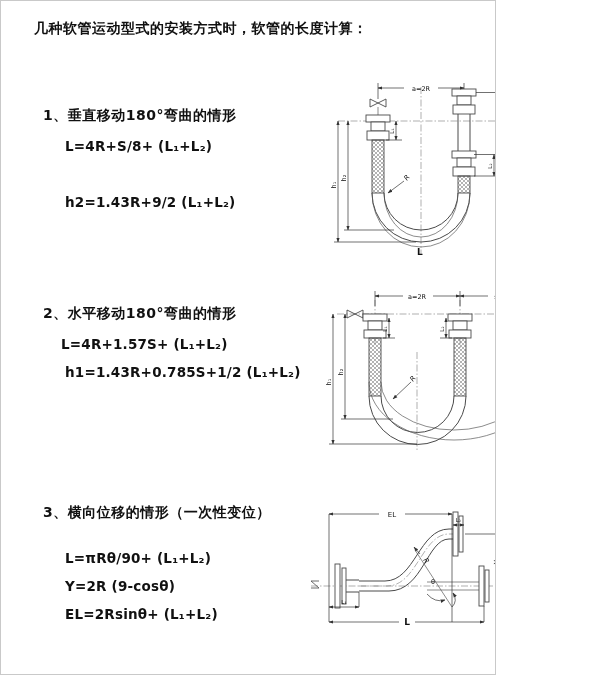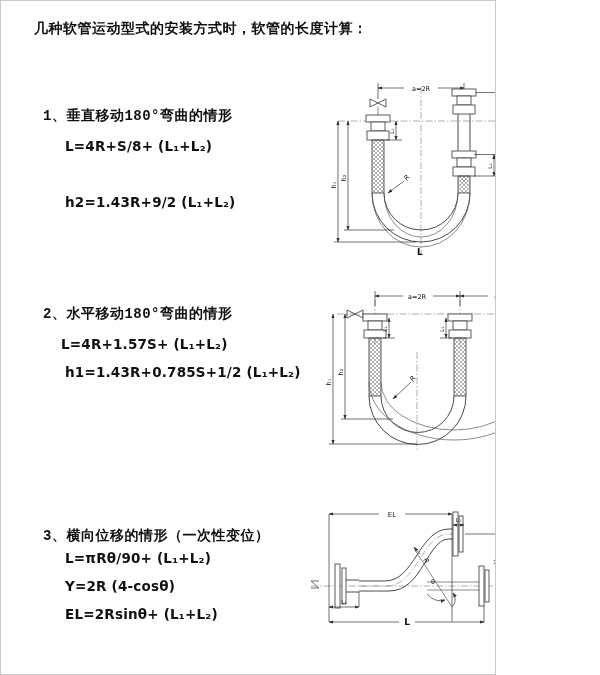--- a/index.html
+++ b/index.html
@@ -3,21 +3,21 @@
 <meta charset="utf-8">
 <style>
   html,body{margin:0;padding:0;background:#ffffff;}
   .page{
     position:relative;width:496px;height:675px;margin:0;
     background:#ffffff;border:1px solid #c9c9c9;box-sizing:border-box;
     font-family:"DejaVu Sans","Liberation Sans",sans-serif;color:#111;
     overflow:hidden;
   }
   .title{position:absolute;left:33px;top:19px;font-size:14px;font-weight:700;letter-spacing:.5px;white-space:nowrap;}
-  .sec-heading{position:absolute;font-size:14px;font-weight:700;letter-spacing:.5px;white-space:nowrap;font-family:Liberation Mono, monospace;}
+  .sec-heading{position:absolute;font-size:14px;font-weight:700;letter-spacing:.5px;white-space:nowrap;}
   .formula{position:absolute;font-size:13.5px;font-weight:700;letter-spacing:.2px;white-space:nowrap;}
   svg{position:absolute;overflow:visible;}
   svg text{font-family:"DejaVu Sans","Liberation Sans",sans-serif;font-size:7px;fill:#111;}
   .hose{fill:none;stroke:#4a4a4a;stroke-width:1;}
   .thin{fill:none;stroke:#5a5a5a;stroke-width:.7;}
   .dim{fill:none;stroke:#333;stroke-width:.7;}
   .cl{fill:none;stroke:#7a7a7a;stroke-width:.6;stroke-dasharray:7 2 1.5 2;}
   .fl{fill:#fff;stroke:#4a4a4a;stroke-width:.9;}
   .lbl-s{font-size:5.5px;}
   .lbl-m{font-size:6.5px;}
@@ -189,23 +189,23 @@
       <text x="64" y="45" text-anchor="middle" transform="rotate(-90 64 45)" class="lbl-s">L₁</text>
       <path class="dim" d="M123,34 V54" marker-start="url(#a2)" marker-end="url(#a2)"></path>
       <path class="dim" d="M117,54 H129"></path>
       <text x="121" y="45" text-anchor="middle" transform="rotate(-90 121 45)" class="lbl-s">L₂</text>
 
       <path class="dim" d="M88,98 L70,115" marker-end="url(#a2)"></path>
       <text x="90" y="98" transform="rotate(-50 90 98)" font-style="italic">R</text>
     </g>
   </svg>
 
-  <div class="sec-heading" style="left:42px;top:526px;">3、横向位移的情形（一次性变位）</div>
+  <div class="sec-heading" style="left:42px;top:503px;">3、横向位移的情形（一次性变位）</div>
   <div class="formula" style="left:64px;top:549px;">L=πRθ/90+ (L₁+L₂)</div>
-  <div class="formula" style="left:64px;top:577px;">Y=2R (4-cosθ)</div>
+  <div class="formula" style="left:64px;top:577px;">Y=2R (9-cosθ)</div>
   <div class="formula" style="left:64px;top:605px;">EL=2Rsinθ+ (L₁+L₂)</div>
 
   <svg style="left:306px;top:503px;" width="210" height="147" viewBox="0 0 210 147">
     <defs>
       <marker id="a3" viewBox="0 0 10 10" refX="9" refY="5" markerWidth="7" markerHeight="7" orient="auto-start-reverse">
         <path d="M0,1.5 L10,5 L0,8.5 z" fill="#333"></path>
       </marker>
     </defs>
 
     <g>

